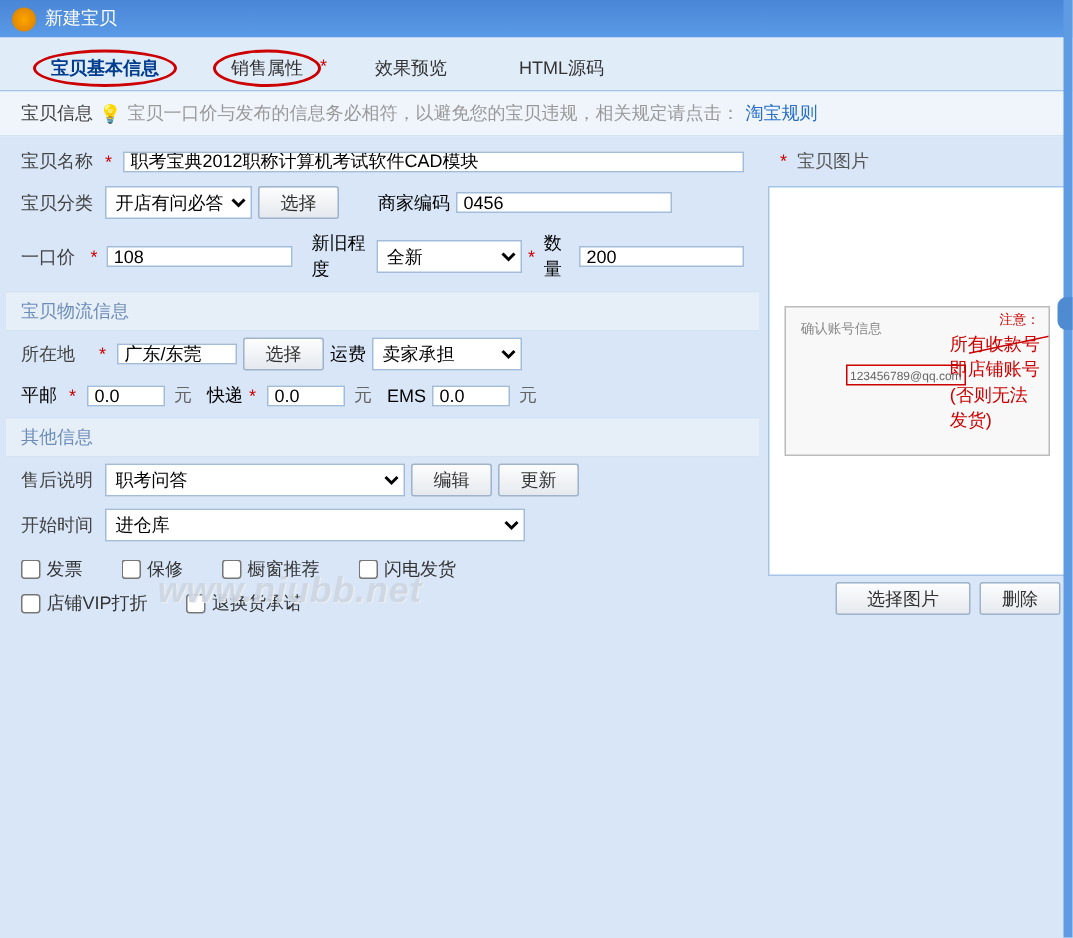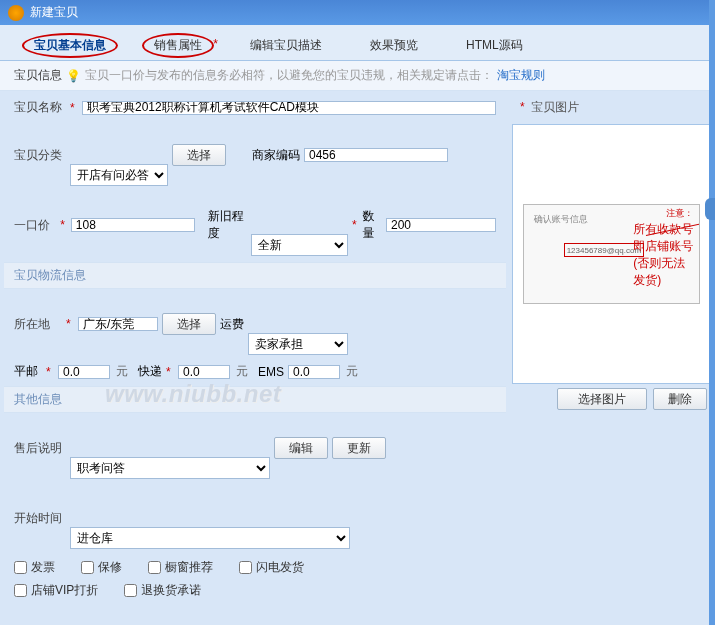--- a/index.html
+++ b/index.html
@@ -15,21 +15,21 @@
     .info-banner .label { color: #404040; }
     .info-banner .bulb { color: #ffa500; }
     .info-banner a { color: #266ec9; text-decoration: none; }
     .main { display: flex; padding: 4px; gap: 6px; }
     .left-col { flex: 1; }
     .right-col { width: 260px; }
     .form-row { display: flex; align-items: center; padding: 4px 10px; gap: 4px; }
     .form-label { width: 52px; color: #444; text-align: left; }
     .req { color: #c00; width: 8px; display: inline-block; }
     input[type=text] { border: 1px solid #a2bcd9; padding: 2px 4px; height: 14px; background: #fff; }
-    select { border: 1px solid #a2bcd9; padding: 1px 2px; height: 22px; background: #fff; margin-top: 40px; }
+    select { border: 1px solid #a2bcd9; padding: 1px 2px; height: 22px; background: #fff; }
     button.btn { background: linear-gradient(#fdfdfd, #e5e9ee); border: 1px solid #9fb4ca; padding: 2px 14px; height: 22px; cursor: pointer; color: #333; border-radius: 2px; }
     .group-title { color: #6c8db8; background: #e6eef8; padding: 4px 10px; font-size: 12px; border-top: 1px solid #d4e3f4; border-bottom: 1px solid #d4e3f4; margin-top: 2px; }
     .w340 { width: 340px; flex: 1; }
     .w80 { width: 80px; }
     .w60 { width: 52px; }
     .unit { color: #666; margin: 0 6px 0 2px; }
     .checkbox-row { display: flex; gap: 26px; padding: 6px 10px; align-items: center; flex-wrap: wrap; }
     .checkbox-row label { display: flex; align-items: center; gap: 4px; color: #333; }
     input[type=checkbox] { width: 13px; height: 13px; }
     .image-box { border: 1px solid #a5c5e8; height: 260px; margin: 4px 0; background: #fff; display: flex; align-items: center; justify-content: center; position: relative; }
@@ -50,21 +50,20 @@
 <body>
 
 <div class="title-bar">
   <span class="logo"></span>
   <span>新建宝贝</span>
 </div>
 
 <div class="tabs">
   <div class="tab active circled"><span>宝贝基本信息</span></div>
   <div class="tab circled"><span>销售属性</span><span class="tab-req">*</span></div>
-  <div class="tab"><span>编辑宝贝描述</span></div>
   <div class="tab"><span>效果预览</span></div>
   <div class="tab"><span>HTML源码</span></div>
 </div>
 
 <div class="info-banner">
   <span class="label">宝贝信息</span>
   <span class="bulb">💡</span>
   <span>宝贝一口价与发布的信息务必相符，以避免您的宝贝违规，相关规定请点击：</span>
   <a href="#">淘宝规则</a>
 </div>

